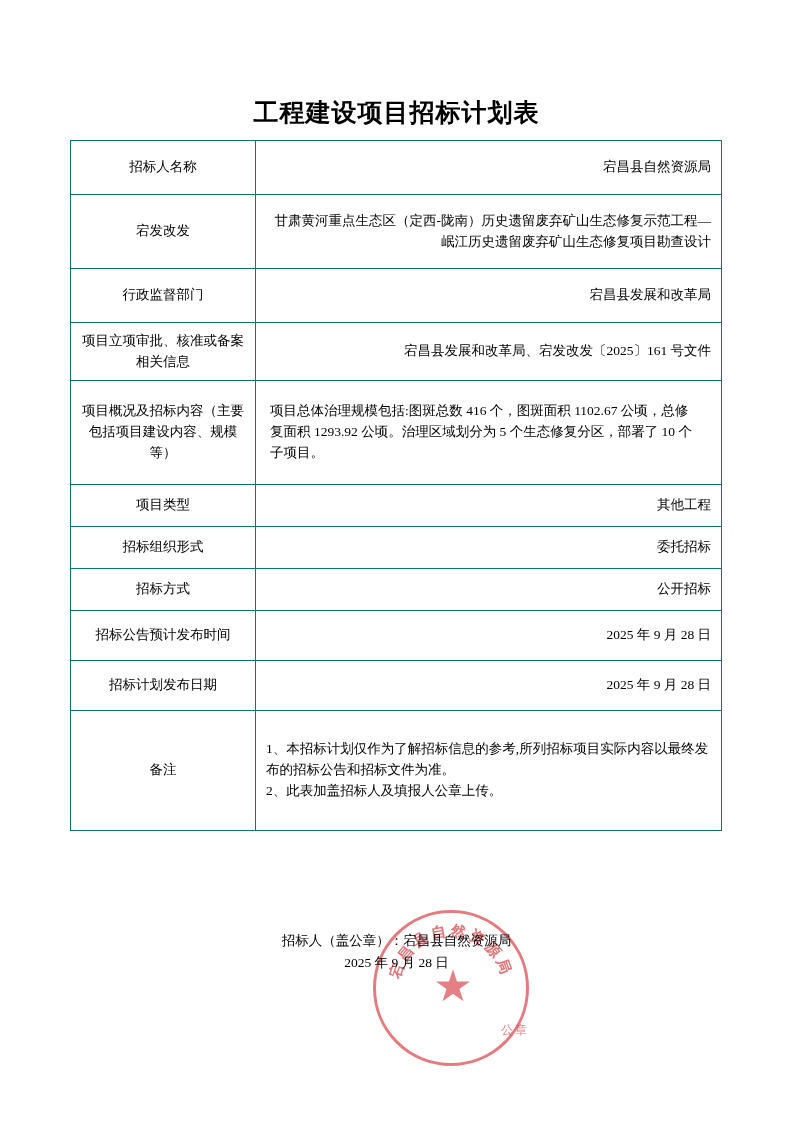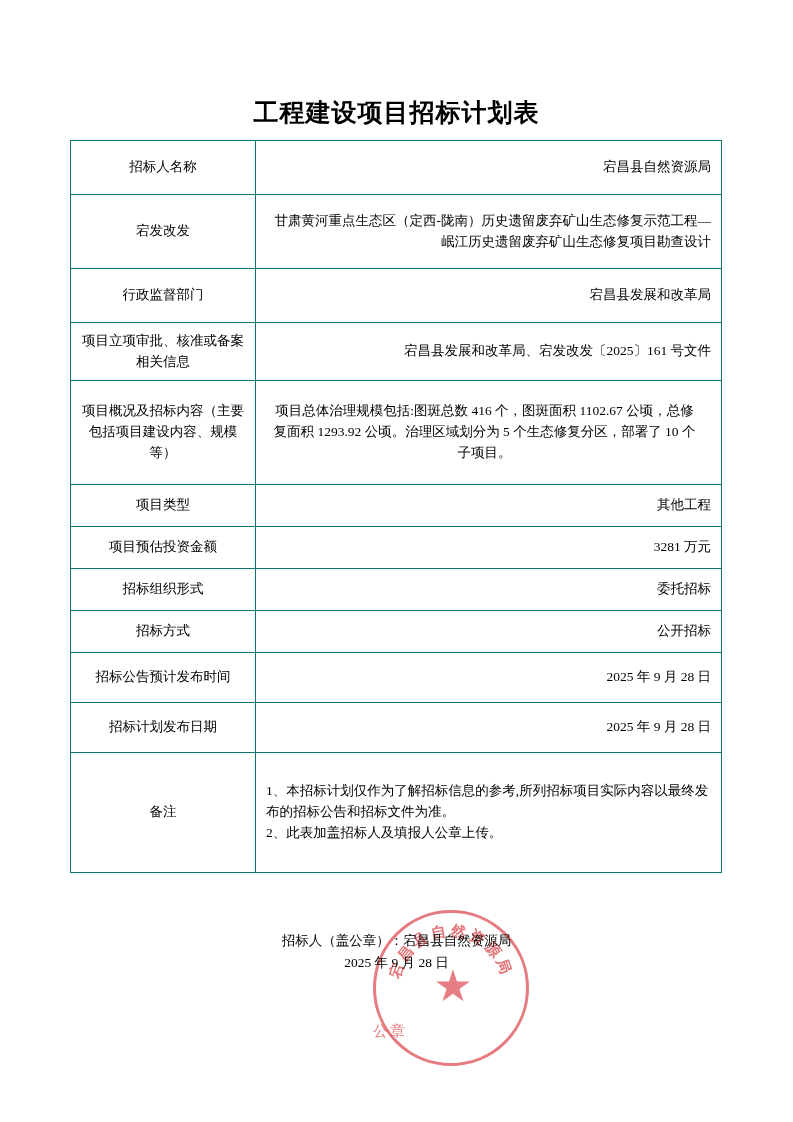--- a/index.html
+++ b/index.html
@@ -49,21 +49,21 @@
     font-family: "Liberation Serif", "DejaVu Serif", serif;
   }
   td.label-cell {
     width: 164px;
     text-align: center;
   }
   td.value-cell {
     text-align: right;
   }
   td.value-cell.left {
-    text-align: center;
+    text-align: left;
     padding-left: 14px;
     padding-right: 22px;
   }
   .row-h-1 { height: 54px; }
   .row-h-2 { height: 74px; }
   .row-h-3 { height: 54px; }
   .row-h-4 { height: 58px; }
   .row-h-5 { height: 104px; margin-left: 33px; }
   .row-h-6 { height: 42px; padding-left: 36px; }
   .row-h-7 { height: 42px; }
@@ -128,24 +128,24 @@
     top: 50%;
     font-size: 15px;
     color: rgba(214, 42, 48, 0.66);
     font-family: "Liberation Serif", "DejaVu Serif", serif;
     font-weight: bold;
     transform-origin: 0 0;
   }
   .seal-bottom {
     position: absolute;
     width: 156px;
-    text-align: left;
+    text-align: right;
     top: 112px;
     left: 0;
-    font-size: 15px;
+    font-size: 12px;
     color: rgba(214, 42, 48, 0.6);
     letter-spacing: 2px;
   }
 </style>
 </head>
 <body>
 
 <div class="page">
 
   <div class="doc-title">工程建设项目招标计划表</div>
@@ -168,24 +168,20 @@
         <td class="label-cell">项目立项审批、核准或备案相关信息</td>
         <td class="value-cell">宕昌县发展和改革局、宕发改发〔2025〕161 号文件</td>
       </tr>
       <tr class="row-h-5">
         <td class="label-cell">项目概况及招标内容（主要包括项目建设内容、规模等）</td>
         <td class="value-cell left">项目总体治理规模包括:图斑总数 416 个，图斑面积 1102.67 公顷，总修复面积 1293.92 公顷。治理区域划分为 5 个生态修复分区，部署了 10 个子项目。</td>
       </tr>
       <tr class="row-h-6">
         <td class="label-cell">项目类型</td>
         <td class="value-cell">其他工程</td>
-      </tr>
-      <tr class="row-h-7">
-        <td class="label-cell">项目预估投资金额</td>
-        <td class="value-cell">3281 万元</td>
       </tr>
       <tr class="row-h-8">
         <td class="label-cell">招标组织形式</td>
         <td class="value-cell">委托招标</td>
       </tr>
       <tr class="row-h-9">
         <td class="label-cell">招标方式</td>
         <td class="value-cell">公开招标</td>
       </tr>
       <tr class="row-h-10">

